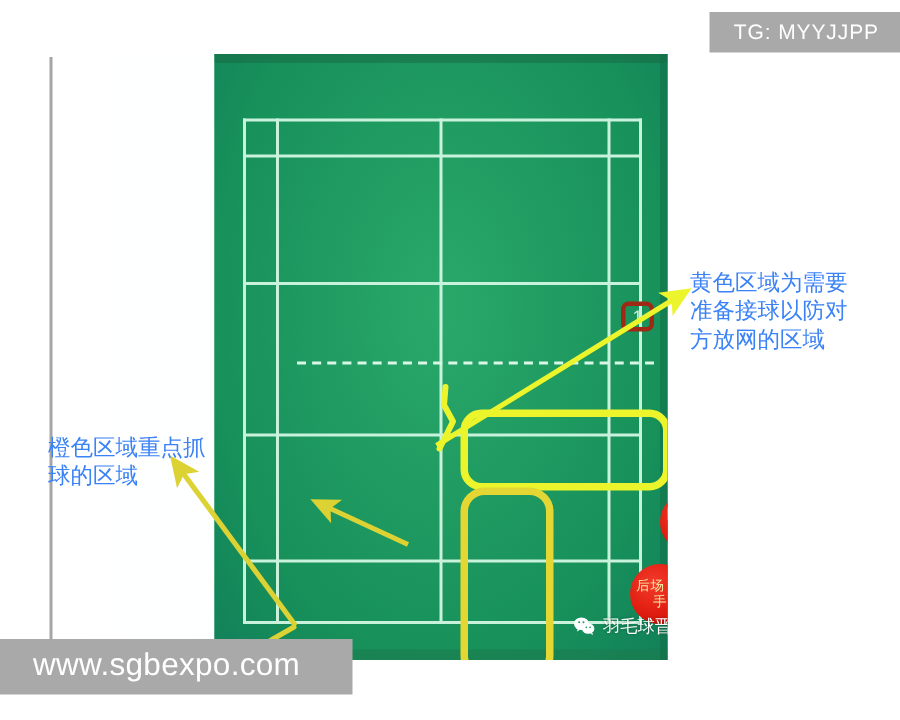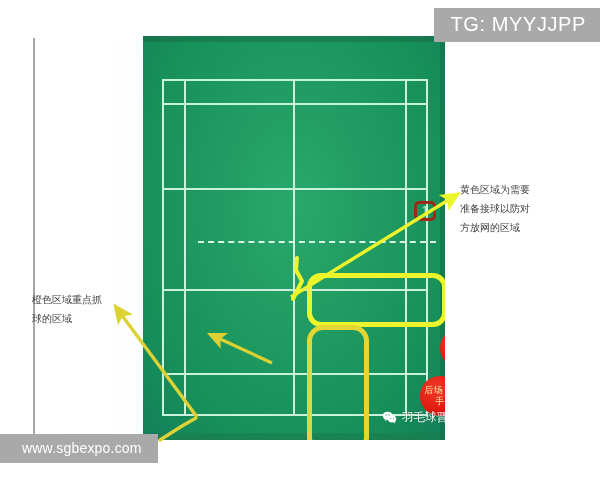--- a/index.html
+++ b/index.html
@@ -140,46 +140,46 @@
     width: 40px; height: 40px;
   }
   .player-back {
     left: 277px; top: 340px;
     width: 40px; height: 40px;
   }
 
   
   .ann {
     position: absolute;
-    color: #404040;
-    font-size: 10px;
+    color: #3b82f6;
+    font-size: 15px;
     line-height: 19px;
-    font-family: Liberation Sans, sans-serif;
+    font-family: Liberation Mono, monospace;
     white-space: pre-line;
   }
   .ann-right { left: 460px; top: 180px; width: 130px; }
   .ann-left  { left: 32px;  top: 258px; width: 120px; margin-top: 32px; }
 
   
   .banner {
     position: absolute;
     background: #a9a9a9;
     color: #ffffff;
     font-family: "Liberation Sans", sans-serif;
   }
   .banner-tg {
     right: 0; top: 8px;
     padding: 5px 14px 6px 16px;
-    font-size: 20px;
+    font-size: 14px;
     letter-spacing: .6px;
   }
   .banner-url {
     left: 0; bottom: 17px;
-    padding: 6px 16px 7px 22px;
-    font-size: 14px;
+    padding: 6px 35px 7px 22px;
+    font-size: 21px;
     letter-spacing: .2px;
   }
 
   
   .wm {
     position: absolute;
     left: 382px;
     top: 410px;
     display: flex;
     align-items: center;

